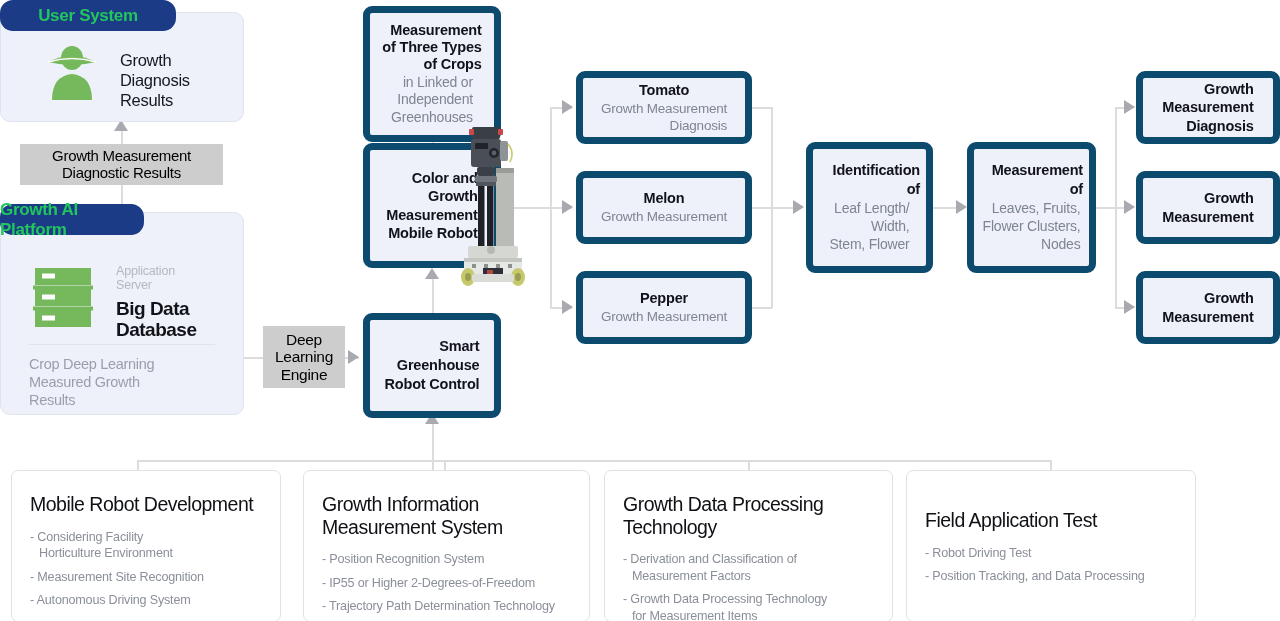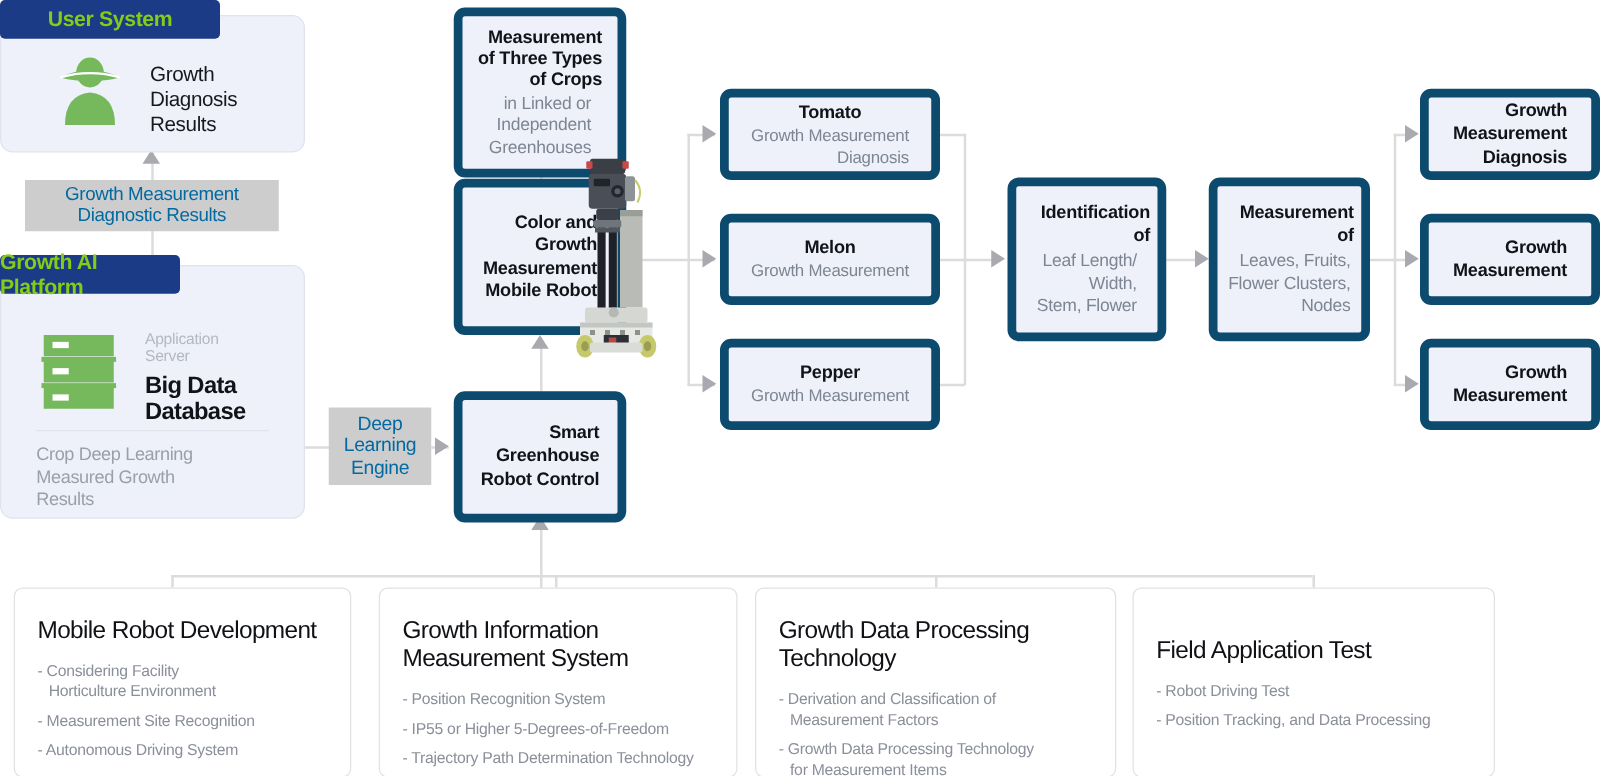--- a/index.html
+++ b/index.html
@@ -44,36 +44,36 @@
   .panel {
     position: absolute;
     background: #eef1fa;
     border: 1px solid #dfe3ef;
     border-radius: 10px;
     z-index: 5;
   }
   .panel-header {
     position: absolute;
     background: #1c3b86;
-    color: #84cc16;
+    color: #22c55e;
     font-weight: bold;
     font-size: 17px;
     letter-spacing: -0.3px;
     display: flex;
     align-items: center;
     justify-content: center;
     z-index: 8;
-    border-radius: 4px;
+    border-radius: 13px;
   }
 
   
   .tag {
     position: absolute;
     background: #cdcdcd;
-    color: #0369a1;
+    color: #000000;
     display: flex;
     flex-direction: column;
     align-items: center;
     justify-content: center;
     text-align: center;
     line-height: 1.12;
     letter-spacing: -0.3px;
     z-index: 7;
   }
 
@@ -367,21 +367,21 @@
       <li>- Measurement Site Recognition</li>
       <li>- Autonomous Driving System</li>
     </ul>
   </div>
 
   <div class="card" style="left:303px; top:470px; width:287px; height:152px;">
     <div class="card-title" style="white-space:pre-line;">Growth Information
 Measurement System</div>
     <ul class="card-list">
       <li>- Position Recognition System</li>
-      <li>- IP55 or Higher 5-Degrees-of-Freedom</li>
+      <li>- IP55 or Higher 2-Degrees-of-Freedom</li>
       <li>- Trajectory Path Determination Technology</li>
     </ul>
   </div>
 
   <div class="card" style="left:604px; top:470px; width:289px; height:152px;">
     <div class="card-title" style="white-space:pre-line;">Growth Data Processing
 Technology</div>
     <ul class="card-list">
       <li>- Derivation and Classification of
    Measurement Factors</li>

